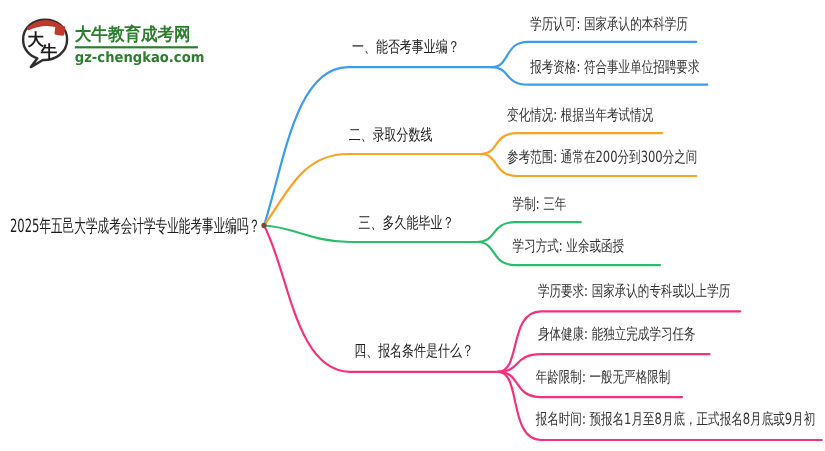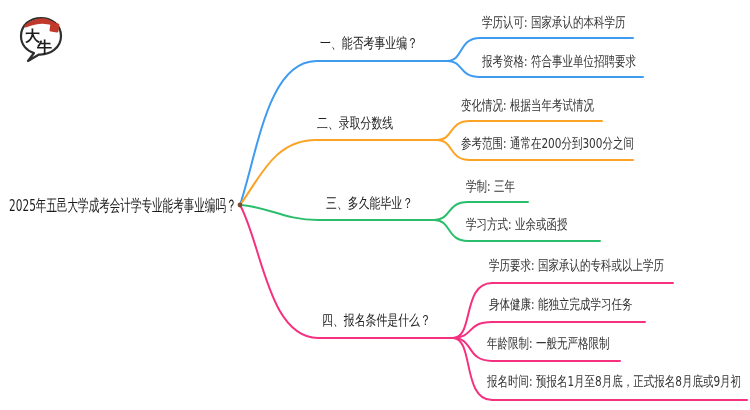--- a/index.html
+++ b/index.html
@@ -67,20 +67,25 @@
 
       <path d="M23,3 C12,3 3,10 3,21 C3,30 9,36 16,38 L10,46 L21,39.5 C32,40 43,33 43,21 C43,10 34,3 23,3 Z" fill="#ffffff" stroke="#2f2f2f" stroke-width="2.2" stroke-linejoin="round"></path>
 
       <path d="M8,11 Q23,-1 38,10 Q24,4 8,11 Z" fill="#c0392b" stroke="#c0392b" stroke-width="3" stroke-linejoin="round"></path>
 
       <rect x="32" y="8" width="9" height="9" rx="1.5" fill="#c0392b" transform="rotate(8 36 12)"></rect>
 
       <text x="7" y="26" font-size="15" font-weight="bold" fill="#1c1c1c">大</text>
       <text x="19" y="37" font-size="15" font-weight="bold" fill="#1c1c1c">牛</text>
     </svg>
+    <div class="logo-text">
+      <div class="site-name">大牛教育成考网</div>
+      <div class="logo-rule"></div>
+      <div class="site-domain">gz-chengkao.com</div>
+    </div>
   </div>
 
   <div class="node root-node" style="left:9px;top:196px">2025年五邑大学成考会计学专业能考事业编吗？</div>
 
   <div class="node branch-label" style="left:320px;top:35px">一、能否考事业编？</div>
   <div class="node child-node" style="left:482px;top:14px">学历认可: 国家承认的本科学历</div>
   <div class="node child-node" style="left:482px;top:53px">报考资格: 符合事业单位招聘要求</div>
 
   <div class="node branch-label" style="left:317px;top:115px">二、录取分数线</div>
   <div class="node child-node" style="left:461px;top:97px">变化情况: 根据当年考试情况</div>

